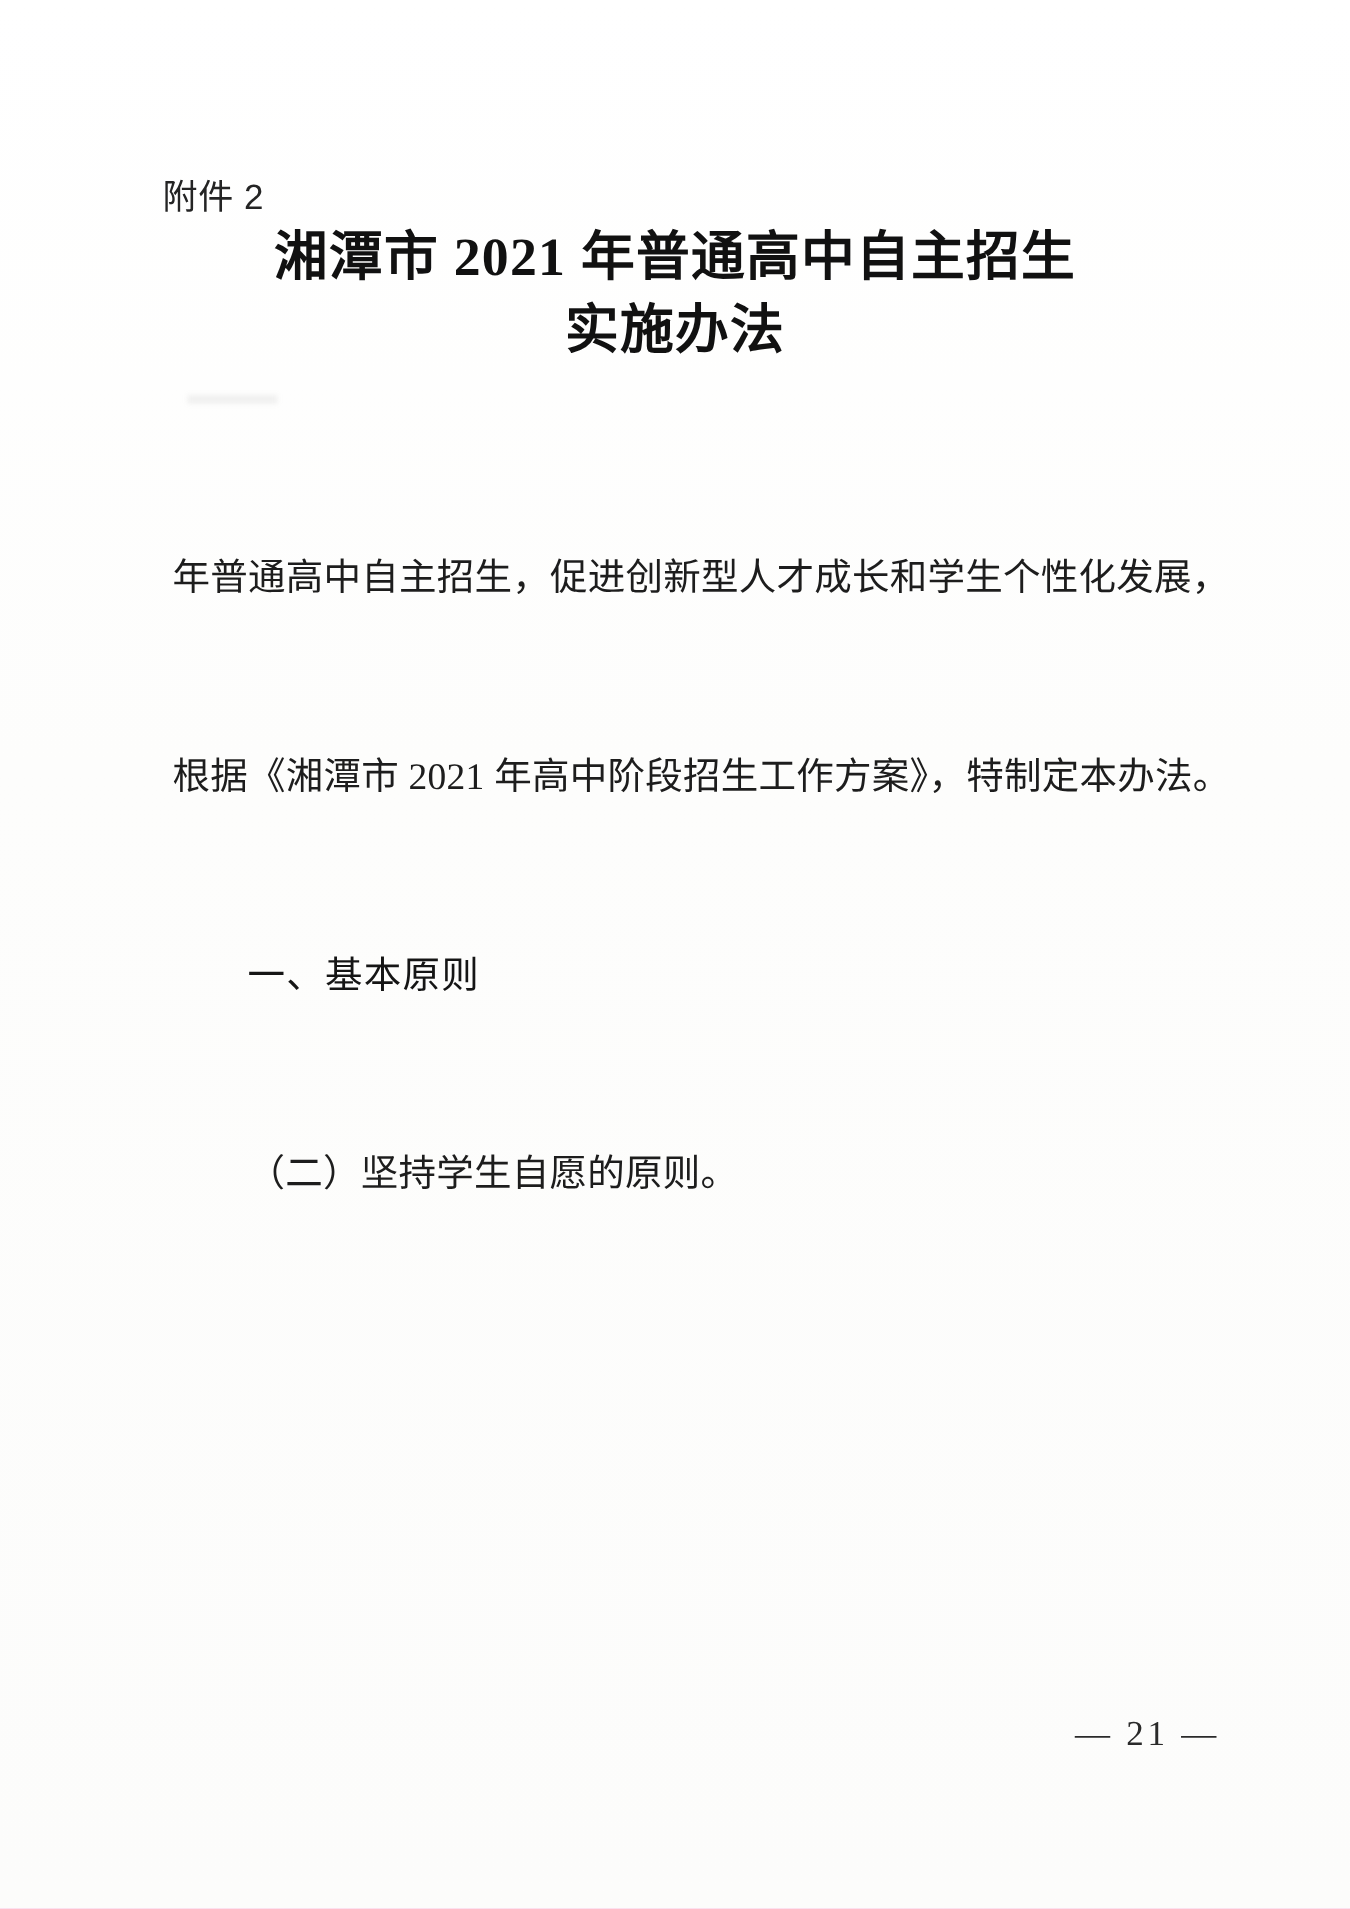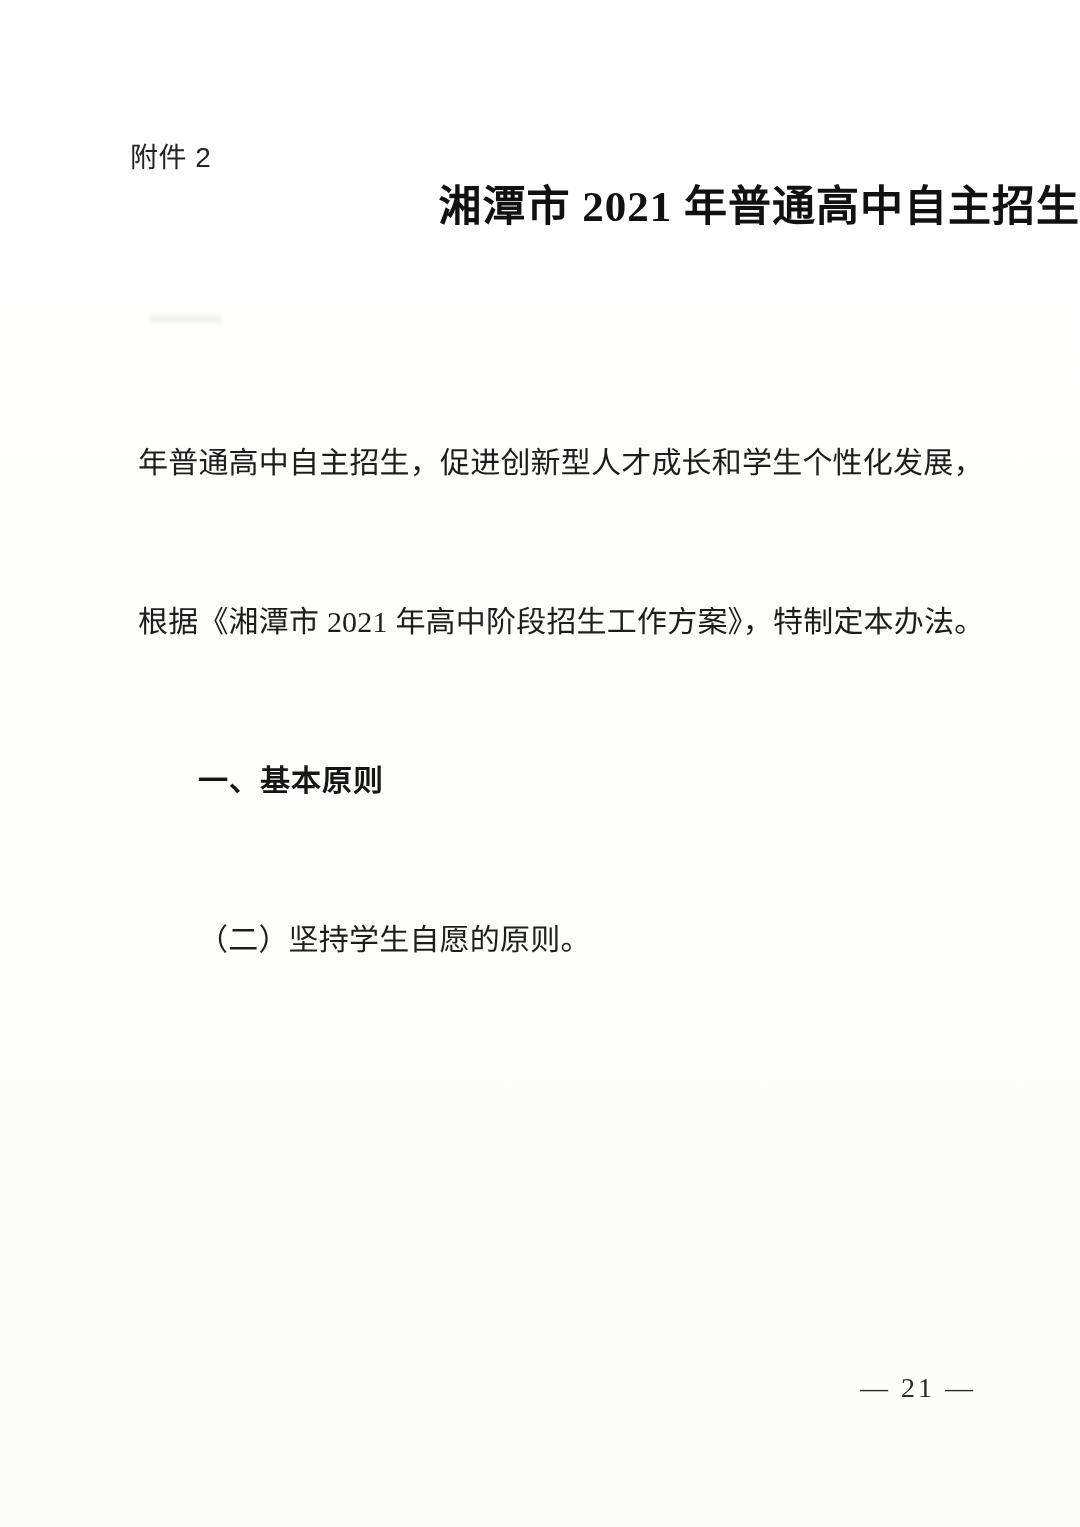--- a/index.html
+++ b/index.html
@@ -57,21 +57,20 @@
     font-family: "Liberation Serif", "DejaVu Serif", serif;
     font-weight: bold;
     font-size: 43px;
     line-height: 1.35;
     color: #111111;
     letter-spacing: 1px;
   }
   .doc-title .title-line {
     display: block;
     white-space: nowrap;
-    text-align: right;
   }
 
   
   .scan-smudge {
     position: absolute;
     left: 150px;
     top: 316px;
     width: 72px;
     height: 7px;
     background: rgba(120,120,120,0.10);
@@ -100,21 +99,21 @@
 
   
   .para .ln {
     display: block;
     white-space: nowrap;
   }
 
   .section-heading {
     margin: 0;
     font-family: "Liberation Sans", "DejaVu Sans", sans-serif;
-    font-weight: bold;
+    font-weight: normal;
     font-size: 30px;
     line-height: 53px;
     color: #151515;
     letter-spacing: 1px;
     padding-left: 60px;
   }
 
   .indent {
     padding-left: 60px;
   }
@@ -137,20 +136,21 @@
 
 <div class="page">
   <div class="scan-smudge"></div>
 
   <div class="content">
 
     <div class="attachment-label">附件 2</div>
 
     <div class="doc-title">
       <span class="title-line">湘潭市 2021 年普通高中自主招生</span>
+      <span class="title-line">实施办法</span>
     </div>
 
     <div class="body-block">
 
       <p class="para">
         <span class="ln">年普通高中自主招生，促进创新型人才成长和学生个性化发展，</span>
         <span class="ln">根据《湘潭市 2021 年高中阶段招生工作方案》，特制定本办法。</span>
       </p>
 
       <p class="section-heading">一、基本原则</p>

